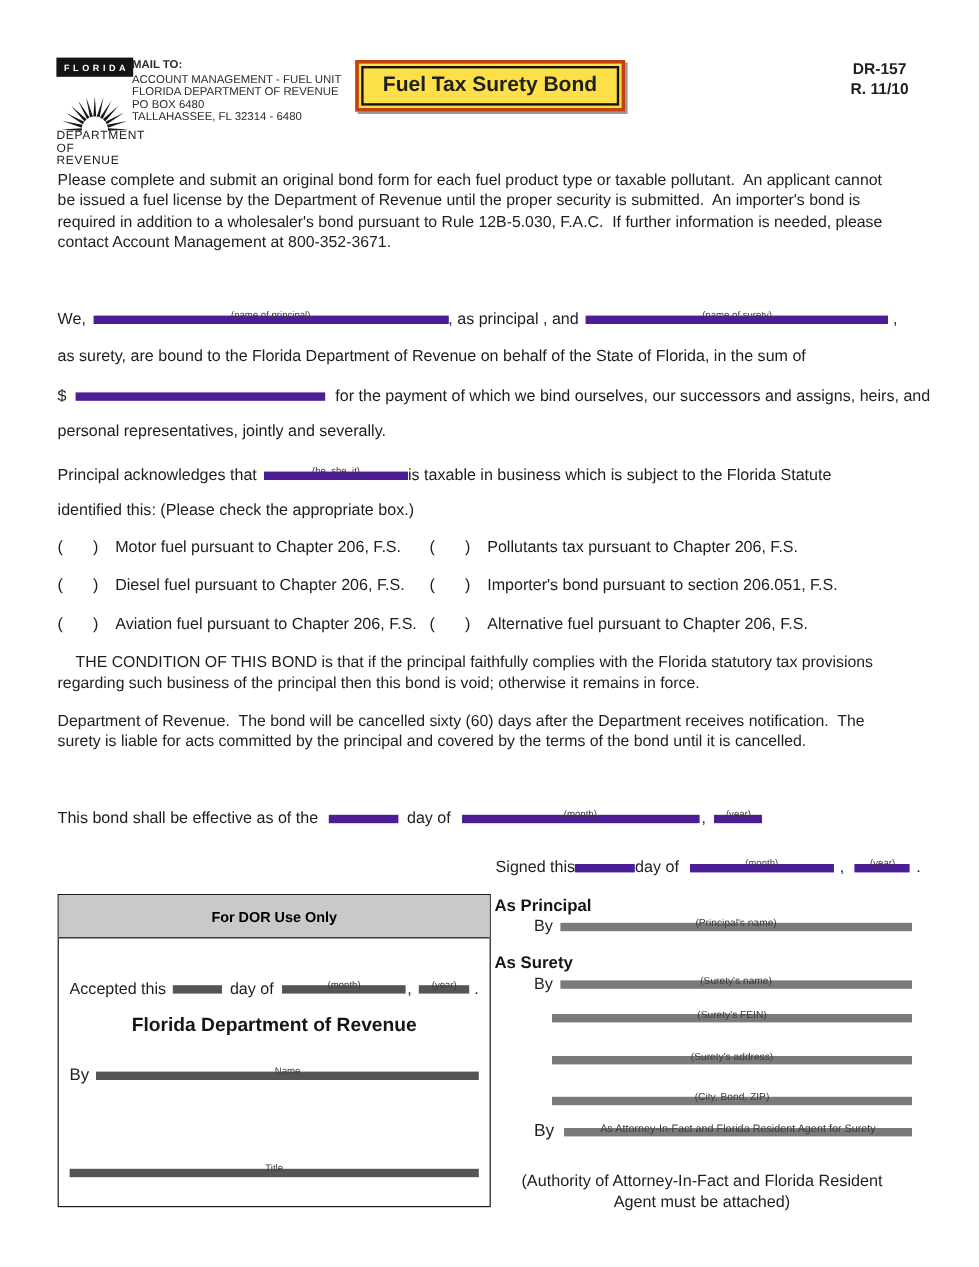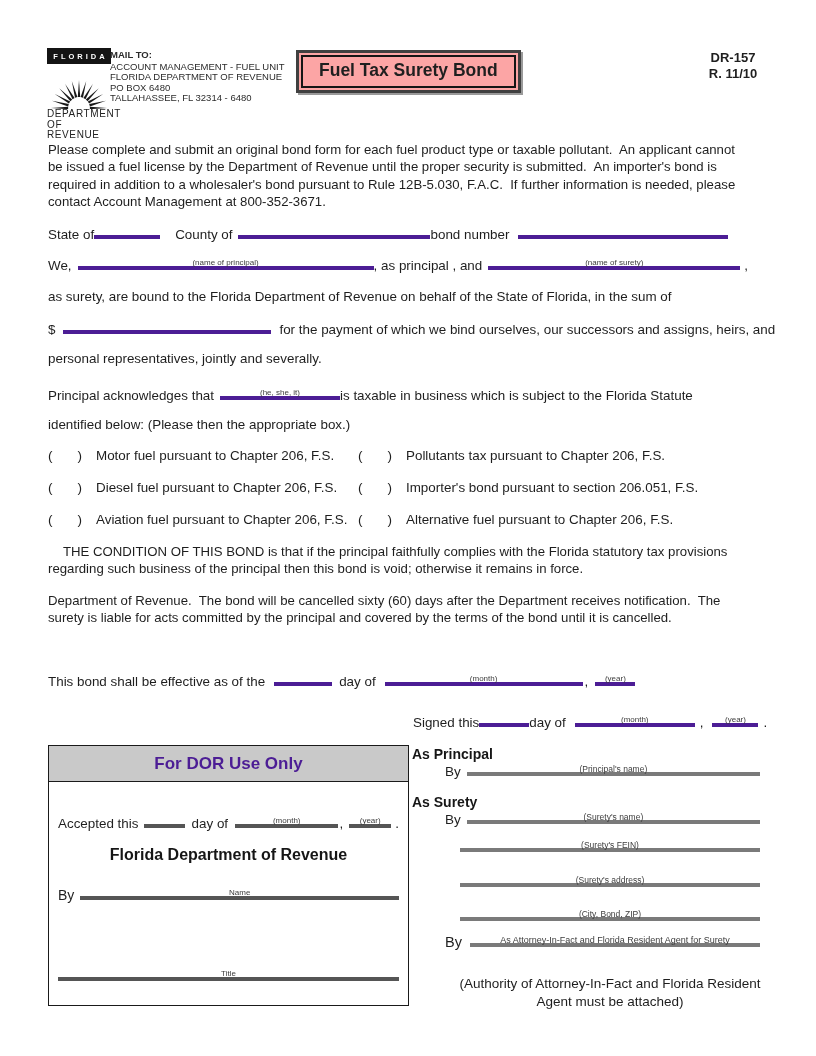--- a/index.html
+++ b/index.html
@@ -8,45 +8,45 @@
   .page { position:relative; width:816px; height:1056px; background:#fff; overflow:hidden; }
 
   
   .logo { position:absolute; width:64px; text-align:center; }
   .logo-bar { background:#141414; color:#fff; font-size:7.5px; letter-spacing:3px; padding:4px 0 3px 3px; font-weight:bold; }
   .logo-sun { display:block; margin:0 auto; }
   .logo-sun polygon { fill:#181818; }
   .logo-dept { font-size:10px; letter-spacing:0.6px; color:#232323; line-height:10.5px; text-align:left; }
   .mailto { position:absolute; font-size:9.5px; line-height:10.6px; color:#2b2b2b; }
   .mailto-label { font-weight:bold; margin-bottom:1px; }
-  .title-box { position:absolute; border:3px solid #404040; padding:2px; background:#fca5a5; box-shadow:2px 2px 0 #9a9a9a; }
+  .title-box { position:absolute; border:3px solid #c2410c; padding:2px; background:#fde047; box-shadow:2px 2px 0 #9a9a9a; }
   .title-inner { border:2px solid #151515; font-weight:bold; font-size:17.5px; padding:3px 16px 5px 16px; white-space:nowrap; }
   .form-no { position:absolute; font-weight:bold; font-size:13px; line-height:16px; text-align:center; }
 
   
   .para { position:absolute; font-size:13.2px; line-height:17.4px; color:#1e1e1e; }
   .para div { white-space:pre; }
   .para .indent { padding-left:15px; }
 
   
   .row { position:absolute; white-space:nowrap; font-size:13.4px; color:#1e1e1e; }
-  .blank { display:inline-block; position:relative; height:15px; border-bottom:4px solid #4c1d95; vertical-align:baseline; }
+  .blank { display:inline-block; position:relative; height:15px; border-bottom:7px solid #4c1d95; vertical-align:baseline; }
   .blank .sublabel { position:absolute; top:3px; left:50%; transform:translateX(-50%); font-size:8px; color:#3c3c3c; white-space:nowrap; }
   .sublabel { pointer-events:none; }
 
   
   .cbx-item { display:inline-block; white-space:nowrap; }
   .cbx { display:inline-block; }
   .paren { font-size:13.5px; }
   .cbx-gap { display:inline-block; width:25px; }
   .cbx-label { margin-left:14px; }
 
   
   .dor-box { position:absolute; border:1.5px solid #1a1a1a; background:#fff; }
-  .dor-header { height:36px; background:#c9c9c9; border-bottom:1.5px solid #1a1a1a; display:flex; align-items:center; justify-content:center; font-weight:bold; font-size:17px; color:#4c1d95; }
+  .dor-header { height:36px; background:#c9c9c9; border-bottom:1.5px solid #1a1a1a; display:flex; align-items:center; justify-content:center; font-weight:bold; font-size:12px; color:#000000; }
   .dor-body { padding:0 9px; }
   .irow { display:flex; align-items:baseline; white-space:nowrap; font-size:13.4px; }
   .irow .blank { border-color:#555; }
   .grow { flex:1; }
   .dor-dept { text-align:center; font-weight:bold; font-size:16px; margin-top:15px; color:#161616; }
   .acct { font-size:14.5px; }
 
   
   .sig-head { position:absolute; font-weight:bold; font-size:14px; color:#161616; }
   .sig-row { position:absolute; display:flex; align-items:baseline; white-space:nowrap; font-size:13.5px; }
@@ -100,33 +100,32 @@
     <div>R. 11/10</div>
   </div>
 
   <div class="para" style="left:48px;top:141px;">
     <div>Please complete and submit an original bond form for each fuel product type or taxable pollutant.  An applicant cannot</div>
     <div>be issued a fuel license by the Department of Revenue until the proper security is submitted.  An importer's bond is</div>
     <div>required in addition to a wholesaler's bond pursuant to Rule 12B-5.030, F.A.C.  If further information is needed, please</div>
     <div>contact Account Management at 800-352-3671.</div>
   </div>
 
-  <div class="row" style="left:48px;top:224px;"><span>State of</span><span class="blank" style="width:66px;"></span><span style="margin-left:15px;">County of</span><span class="blank" style="width:192px;margin-left:6px;"></span><span>bond number</span><span class="blank" style="width:210px;margin-left:9px;"></span></div>
 
   <div class="row" style="left:48px;top:255px;"><span>We,</span><span class="blank" style="width:296px;margin-left:6px;"><span class="sublabel">(name of principal)</span></span><span>, as principal , and</span><span class="blank" style="width:252px;margin-left:6px;"><span class="sublabel">(name of surety)</span></span><span style="margin-left:4px;">,</span></div>
 
   <div class="row" style="left:48px;top:289px;"><span>as surety, are bound to the Florida Department of Revenue on behalf of the State of Florida, in the sum of</span></div>
 
   <div class="row" style="left:48px;top:319px;"><span>$</span><span class="blank" style="width:208px;margin-left:8px;"></span><span style="margin-left:8px;">for the payment of which we bind ourselves, our successors and assigns, heirs, and</span></div>
 
   <div class="row" style="left:48px;top:351px;text-align:right;"><span>personal representatives, jointly and severally.</span></div>
 
   <div class="row" style="left:48px;top:385px;"><span>Principal acknowledges that</span><span class="blank" style="width:120px;margin-left:6px;"><span class="sublabel">(he, she, it)</span></span><span>is taxable in business which is subject to the Florida Statute</span></div>
 
-  <div class="row" style="left:48px;top:417px;"><span>identified below:  (Please then the appropriate box.)</span></div>
+  <div class="row" style="left:48px;top:417px;"><span>identified this:  (Please check the appropriate box.)</span></div>
 
   <div class="row" style="left:48px;top:448px;"><span class="cbx-item" style="width:310px;"><span class="cbx"><span class="paren">(</span><span class="cbx-gap"></span><span class="paren">)</span></span><span class="cbx-label">Motor fuel pursuant to Chapter 206, F.S.</span></span><span class="cbx-item"><span class="cbx"><span class="paren">(</span><span class="cbx-gap"></span><span class="paren">)</span></span><span class="cbx-label">Pollutants tax pursuant to Chapter 206, F.S.</span></span></div>
 
   <div class="row" style="left:48px;top:480px;"><span class="cbx-item" style="width:310px;"><span class="cbx"><span class="paren">(</span><span class="cbx-gap"></span><span class="paren">)</span></span><span class="cbx-label">Diesel fuel pursuant to Chapter 206, F.S.</span></span><span class="cbx-item"><span class="cbx"><span class="paren">(</span><span class="cbx-gap"></span><span class="paren">)</span></span><span class="cbx-label">Importer's bond pursuant to section 206.051, F.S.</span></span></div>
 
   <div class="row" style="left:48px;top:512px;"><span class="cbx-item" style="width:310px;"><span class="cbx"><span class="paren">(</span><span class="cbx-gap"></span><span class="paren">)</span></span><span class="cbx-label">Aviation fuel pursuant to Chapter 206, F.S.</span></span><span class="cbx-item"><span class="cbx"><span class="paren">(</span><span class="cbx-gap"></span><span class="paren">)</span></span><span class="cbx-label">Alternative fuel pursuant to Chapter 206, F.S.</span></span></div>
 
   <div class="para" style="left:48px;top:543px;">
     <div class="indent">THE CONDITION OF THIS BOND is that if the principal faithfully complies with the Florida statutory tax provisions</div>
     <div>regarding such business of the principal then this bond is void; otherwise it remains in force.</div>
@@ -206,15 +205,15 @@
       </span>
     </div>
 
   <div class="sig-row" style="left:445px;top:932px;width:315px;font-size:14.5px;">
       <span>By</span>
       <span class="blank grow" style="margin-left:8px;">
         <span class="sublabel" style="font-size:9px;">As Attorney-In-Fact and Florida Resident Agent for Surety</span>
       </span>
     </div>
 
-  <div class="note" style="left:445px;top:975px;width:330px;">(Authority of Attorney-In-Fact and Florida Resident Agent must be attached)</div>
+  <div class="note" style="left:420px;top:975px;width:330px;">(Authority of Attorney-In-Fact and Florida Resident Agent must be attached)</div>
 
 </div>
 
 </body></html>

